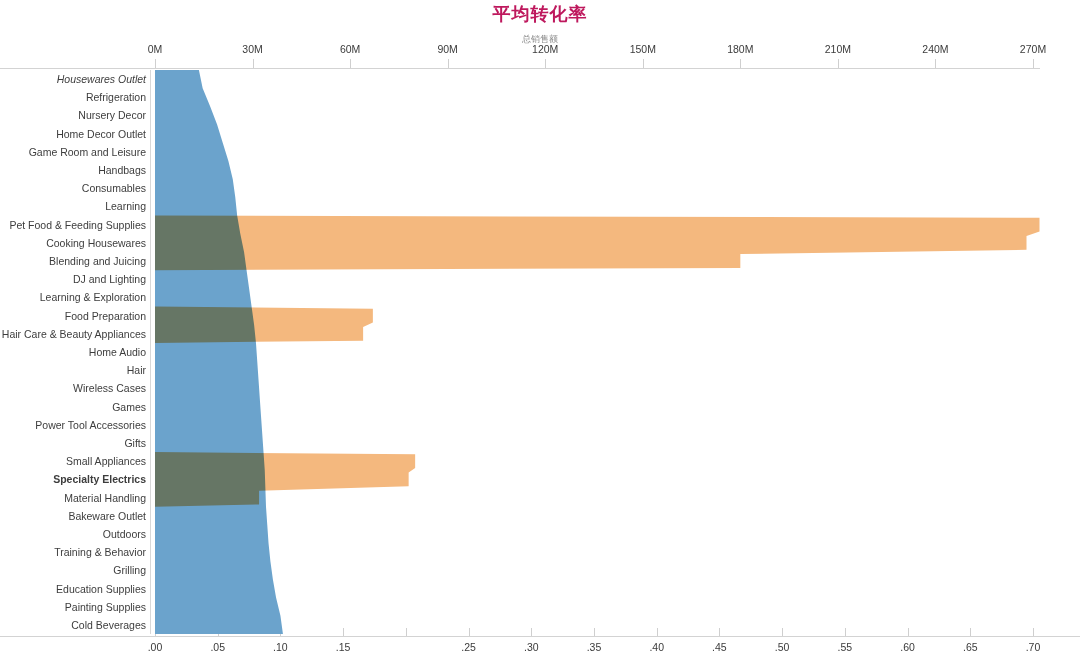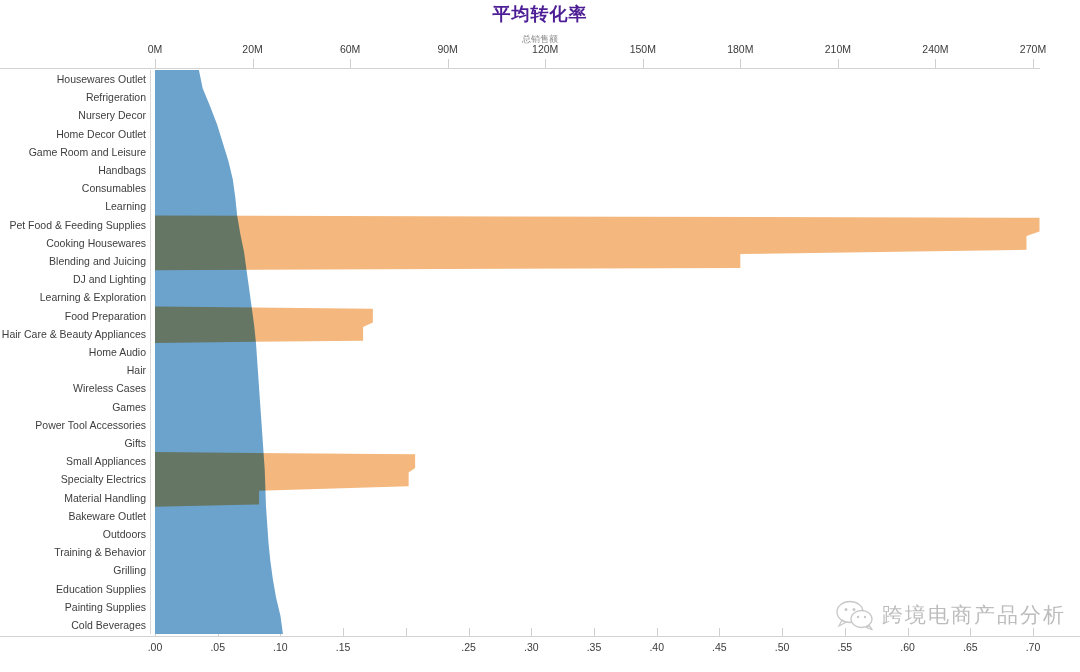--- a/index.html
+++ b/index.html
@@ -10,21 +10,21 @@
     overflow:hidden;
     position:relative;
   }
   #chart-root{position:absolute;inset:0;}
 
   
   .chart-title{
     position:absolute;left:0;top:2px;width:1080px;
     text-align:center;
     font-family:"Liberation Serif","DejaVu Serif",serif;
-    font-size:18px;font-weight:700;color:#4c1d95;
+    font-size:18px;font-weight:700;color:#be185d;
     letter-spacing:1px;
   }
 
   
   .top-axis-caption{
     position:absolute;top:33px;left:0;width:1080px;text-align:center;
     font-size:9px;color:#8d8d8d;
     font-family:"Liberation Serif","DejaVu Serif",serif;
   }
   .axis-area{position:absolute;left:0;top:0;width:1080px;height:672px;pointer-events:none;}
@@ -88,21 +88,21 @@
 <div id="chart-root">
 
   <div class="chart-title">平均转化率</div>
   <div class="top-axis-caption">总销售额</div>
 
   <div class="axis-area" id="axis-area">
       <div class="axis-line" style="left:148px;top:68px;width:892px;"></div>
       <div class="axis-line" style="left:0px;top:68px;width:149px;"></div>
       <div class="tick-label" style="left:155px;top:43px;">0M</div>
       <div class="tick-mark" style="left:155px;top:59px;height:9px;"></div>
-      <div class="tick-label" style="left:252.55555555555554px;top:43px;">20M</div>
+      <div class="tick-label" style="left:252.55555555555554px;top:43px;">30M</div>
       <div class="tick-mark" style="left:252.55555555555554px;top:59px;height:9px;"></div>
       <div class="tick-label" style="left:350.1111111111111px;top:43px;">60M</div>
       <div class="tick-mark" style="left:350.1111111111111px;top:59px;height:9px;"></div>
       <div class="tick-label" style="left:447.66666666666663px;top:43px;">90M</div>
       <div class="tick-mark" style="left:447.66666666666663px;top:59px;height:9px;"></div>
       <div class="tick-label" style="left:545.2222222222222px;top:43px;">120M</div>
       <div class="tick-mark" style="left:545.2222222222222px;top:59px;height:9px;"></div>
       <div class="tick-label" style="left:642.7777777777778px;top:43px;">150M</div>
       <div class="tick-mark" style="left:642.7777777777778px;top:59px;height:9px;"></div>
       <div class="tick-label" style="left:740.3333333333333px;top:43px;">180M</div>
@@ -141,21 +141,21 @@
       <div class="tick-mark" style="left:907.5714285714287px;top:628px;height:8px;"></div>
       <div class="tick-label" style="left:907.5714285714287px;top:641px;">.60</div>
       <div class="tick-mark" style="left:970.2857142857144px;top:628px;height:8px;"></div>
       <div class="tick-label" style="left:970.2857142857144px;top:641px;">.65</div>
       <div class="tick-mark" style="left:1033px;top:628px;height:8px;"></div>
       <div class="tick-label" style="left:1033px;top:641px;">.70</div>
     </div>
 
   <div class="label-clip">
     <div class="row-labels" id="row-labels" style="top:0">
-        <div class="row-label" style="top:3.096774193548388px;">Housewares Outlet</div>
+        <div class="row-label" style="top:3.096774193548388px;font-style:italic;">Housewares Outlet</div>
         <div class="row-label" style="top:21.290322580645164px;">Refrigeration</div>
         <div class="row-label" style="top:39.483870967741936px;padding-left:28px;">Nursery Decor</div>
         <div class="row-label" style="top:57.67741935483872px;">Home Decor Outlet</div>
         <div class="row-label" style="top:75.87096774193549px;">Game Room and Leisure</div>
         <div class="row-label" style="top:94.06451612903226px;">Handbags</div>
         <div class="row-label" style="top:112.25806451612904px;">Consumables</div>
         <div class="row-label" style="top:130.45161290322582px;">Learning</div>
         <div class="row-label" style="top:148.6451612903226px;">Pet Food &amp; Feeding Supplies</div>
         <div class="row-label" style="top:166.83870967741936px;">Cooking Housewares</div>
         <div class="row-label" style="top:185.03225806451613px;">Blending and Juicing</div>
@@ -163,21 +163,21 @@
         <div class="row-label" style="top:221.4193548387097px;">Learning &amp; Exploration</div>
         <div class="row-label" style="top:239.61290322580646px;">Food Preparation</div>
         <div class="row-label" style="top:257.8064516129033px;">Hair Care &amp; Beauty Appliances</div>
         <div class="row-label" style="top:276.00000000000006px;">Home Audio</div>
         <div class="row-label" style="top:294.1935483870968px;">Hair</div>
         <div class="row-label" style="top:312.3870967741936px;">Wireless Cases</div>
         <div class="row-label" style="top:330.58064516129036px;">Games</div>
         <div class="row-label" style="top:348.77419354838713px;">Power Tool Accessories</div>
         <div class="row-label" style="top:366.9677419354839px;">Gifts</div>
         <div class="row-label" style="top:385.1612903225807px;">Small Appliances</div>
-        <div class="row-label" style="top:403.3548387096775px;">Specialty Electrics</div>
+        <div class="row-label" style="top:403.3548387096775px;font-weight:bold;">Specialty Electrics</div>
         <div class="row-label" style="top:421.54838709677426px;">Material Handling</div>
         <div class="row-label" style="top:439.74193548387103px;">Bakeware Outlet</div>
         <div class="row-label" style="top:457.9354838709678px;">Outdoors</div>
         <div class="row-label" style="top:476.12903225806457px;">Training &amp; Behavior</div>
         <div class="row-label" style="top:494.32258064516134px;">Grilling</div>
         <div class="row-label" style="top:512.5161290322582px;">Education Supplies</div>
         <div class="row-label" style="top:530.7096774193549px;">Painting Supplies</div>
         <div class="row-label" style="top:548.9032258064517px;">Cold Beverages</div>
       </div>
   </div>
@@ -188,29 +188,14 @@
         <path d="M 0 0 L 43.90 0.00 L 47.66 18.19 L 55.19 36.39 L 62.09 54.58 L 67.73 72.77 L 73.38 90.97 L 77.77 109.16 L 80.27 127.35 L 82.16 145.55 L 85.29 163.74 L 89.05 181.94 L 91.56 200.13 L 94.07 218.32 L 96.58 236.52 L 99.09 254.71 L 100.97 272.90 L 102.22 291.10 L 103.48 309.29 L 104.73 327.48 L 105.99 345.68 L 107.24 363.87 L 108.50 382.06 L 109.75 400.26 L 110.38 418.45 L 111.00 436.65 L 112.26 454.84 L 113.51 473.03 L 115.39 491.23 L 117.90 509.42 L 121.04 527.61 L 125.43 545.81 L 127.94 564.00 L 0 564 Z" fill="#6ba3cc"></path>
         <g style="mix-blend-mode:multiply">
           <path d="M 0 145.55 L 884.50 147.73 L 884.50 161.56 L 871.50 165.93 L 871.50 179.75 L 585.33 184.12 L 585.33 197.95 L 0 200.13 Z" fill="#f4b87e"></path>
           <path d="M 0 236.52 L 217.87 238.70 L 217.87 252.53 L 208.12 256.89 L 208.12 270.72 L 0 272.90 Z" fill="#f4b87e"></path>
           <path d="M 0 382.06 L 260.15 384.25 L 260.15 398.07 L 253.64 402.44 L 253.64 416.27 L 104.06 420.63 L 104.06 434.46 L 0 436.65 Z" fill="#f4b87e"></path>
         </g>
       </svg>
   </div>
 
 
-  <div class="watermark">
-    <span class="wm-logo">
-      <svg width="38" height="30" viewBox="0 0 38 30">
-        <ellipse cx="14" cy="12" rx="13" ry="10.5" fill="none" stroke="#c6c6c6" stroke-width="1.3"></ellipse>
-        <path d="M6 20 L3 26 L9.5 22.5 Z" fill="none" stroke="#c6c6c6" stroke-width="1.3"></path>
-        <circle cx="10" cy="9.5" r="1.5" fill="#c6c6c6"></circle>
-        <circle cx="18" cy="9.5" r="1.5" fill="#c6c6c6"></circle>
-        <ellipse cx="25.5" cy="19" rx="10.5" ry="8.5" fill="#ffffff" stroke="#c6c6c6" stroke-width="1.3"></ellipse>
-        <path d="M33 25.5 L36 29.5 L30.5 27.5 Z" fill="#ffffff" stroke="#c6c6c6" stroke-width="1.3"></path>
-        <circle cx="22" cy="17" r="1.2" fill="#c6c6c6"></circle>
-        <circle cx="29" cy="17" r="1.2" fill="#c6c6c6"></circle>
-      </svg>
-    </span>
-    <span>跨境电商产品分析</span>
-  </div>
 
 </div>
 
 </body></html>

